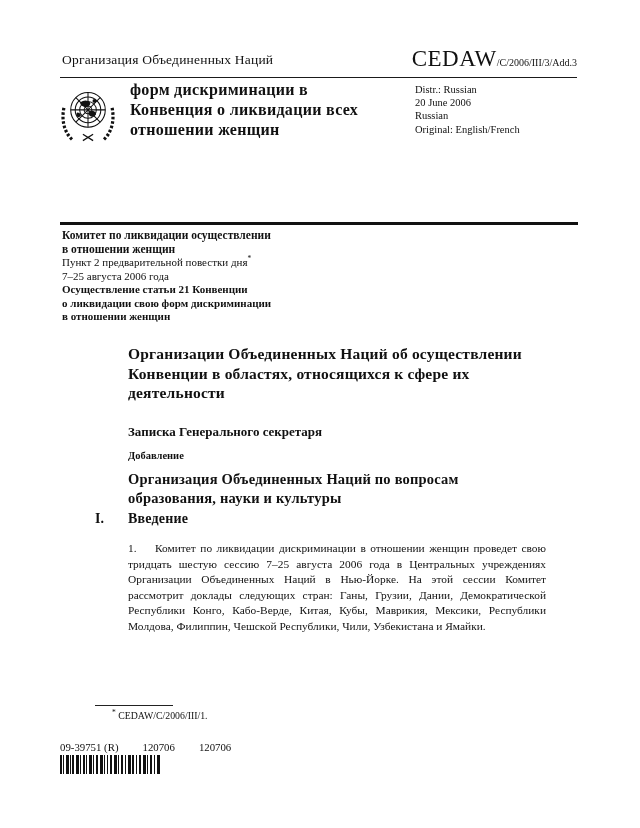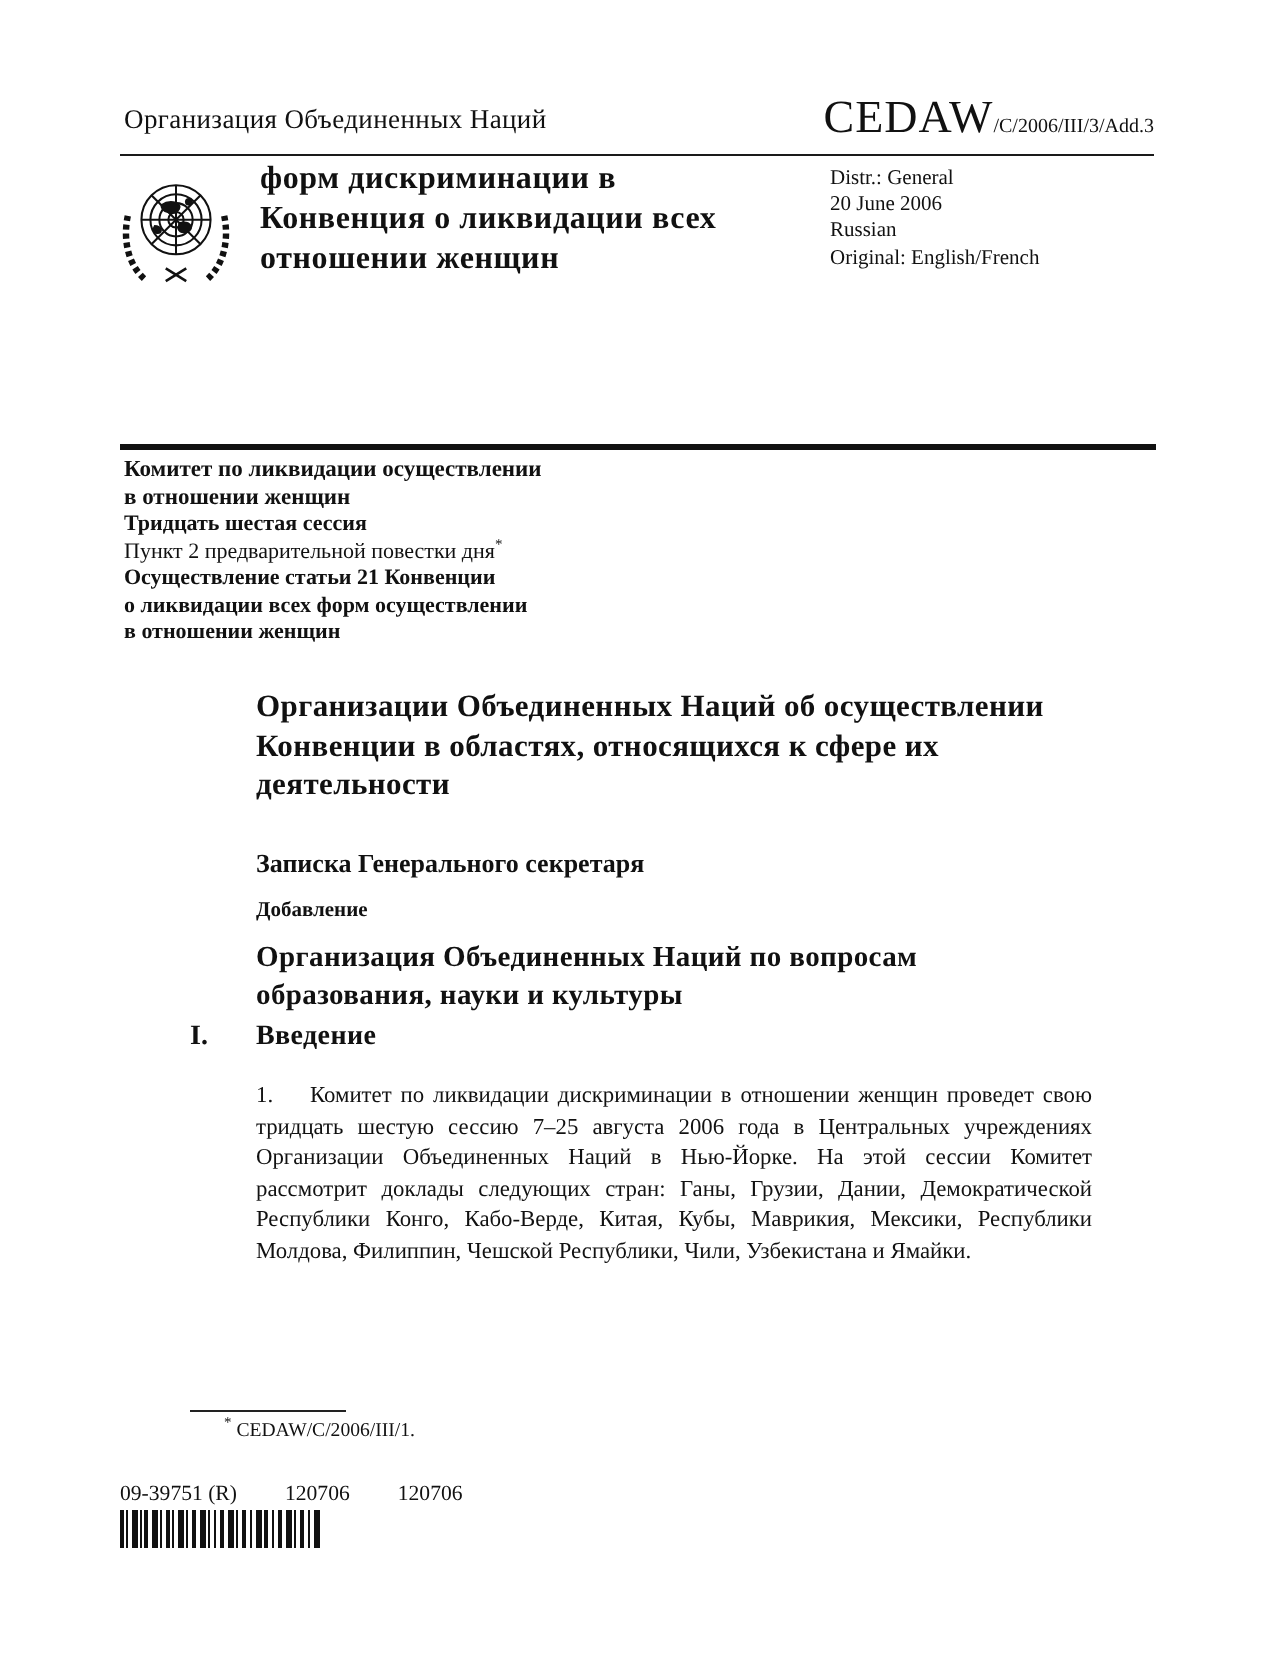--- a/index.html
+++ b/index.html
@@ -90,35 +90,35 @@
   </g>
 </svg>
 
 <div class="abs masthead-title">
   <div>форм дискриминации в</div>
   <div>Конвенция о ликвидации всех</div>
   <div>отношении женщин</div>
 </div>
 
 <div class="abs distr-block">
-  <div>Distr.: General</div>
+  <div>Distr.: Russian</div>
   <div>20 June 2006</div>
   <div>Russian</div>
   <div>Original: English/French</div>
 </div>
 
 <div class="abs main-rule"></div>
 
 <div class="abs session-block">
   <div class="b">Комитет по ликвидации осуществлении</div>
   <div class="b">в отношении женщин</div>
-  <div class="b2">Тридцать шестая сессия</div>
   <div><span>Пункт 2 предварительной повестки дня</span><sup class="fn">*</sup></div>
+  <div>7–25 августа 2006 года</div>
   <div class="b2">Осуществление статьи 21 Конвенции</div>
-  <div class="b2">о ликвидации всех форм осуществлении</div>
+  <div class="b2">о ликвидации свою форм дискриминации</div>
   <div class="b2">в отношении женщин</div>
 </div>
 
 <div class="abs doc-title">
   <div>Организации Объединенных Наций об осуществлении</div>
   <div>Конвенции в областях, относящихся к сфере их</div>
   <div>деятельности</div>
 </div>
 
 <div class="abs doc-subtitle">Записка Генерального секретаря</div>

